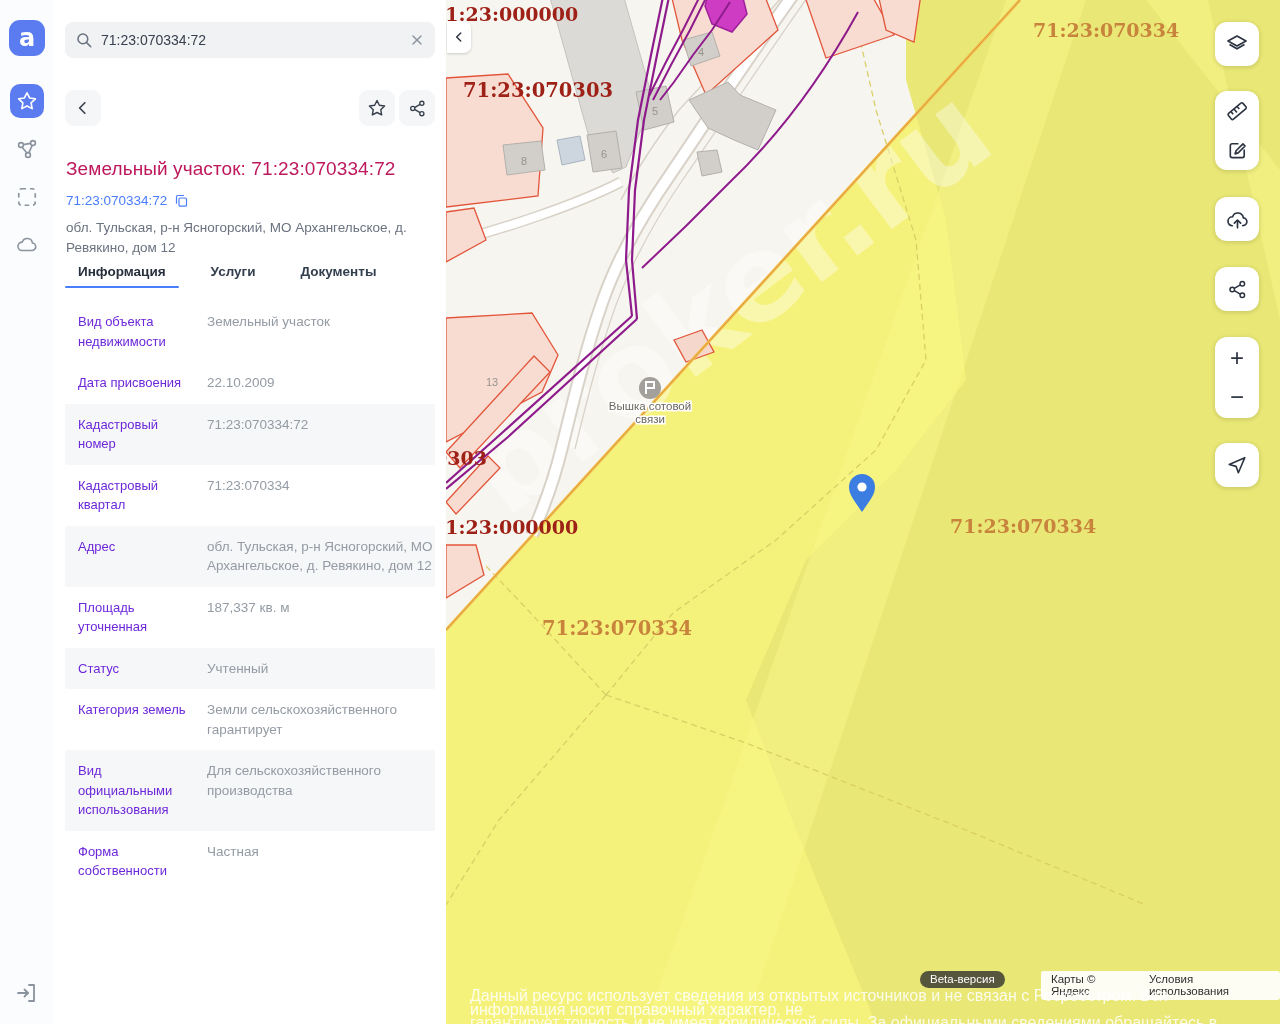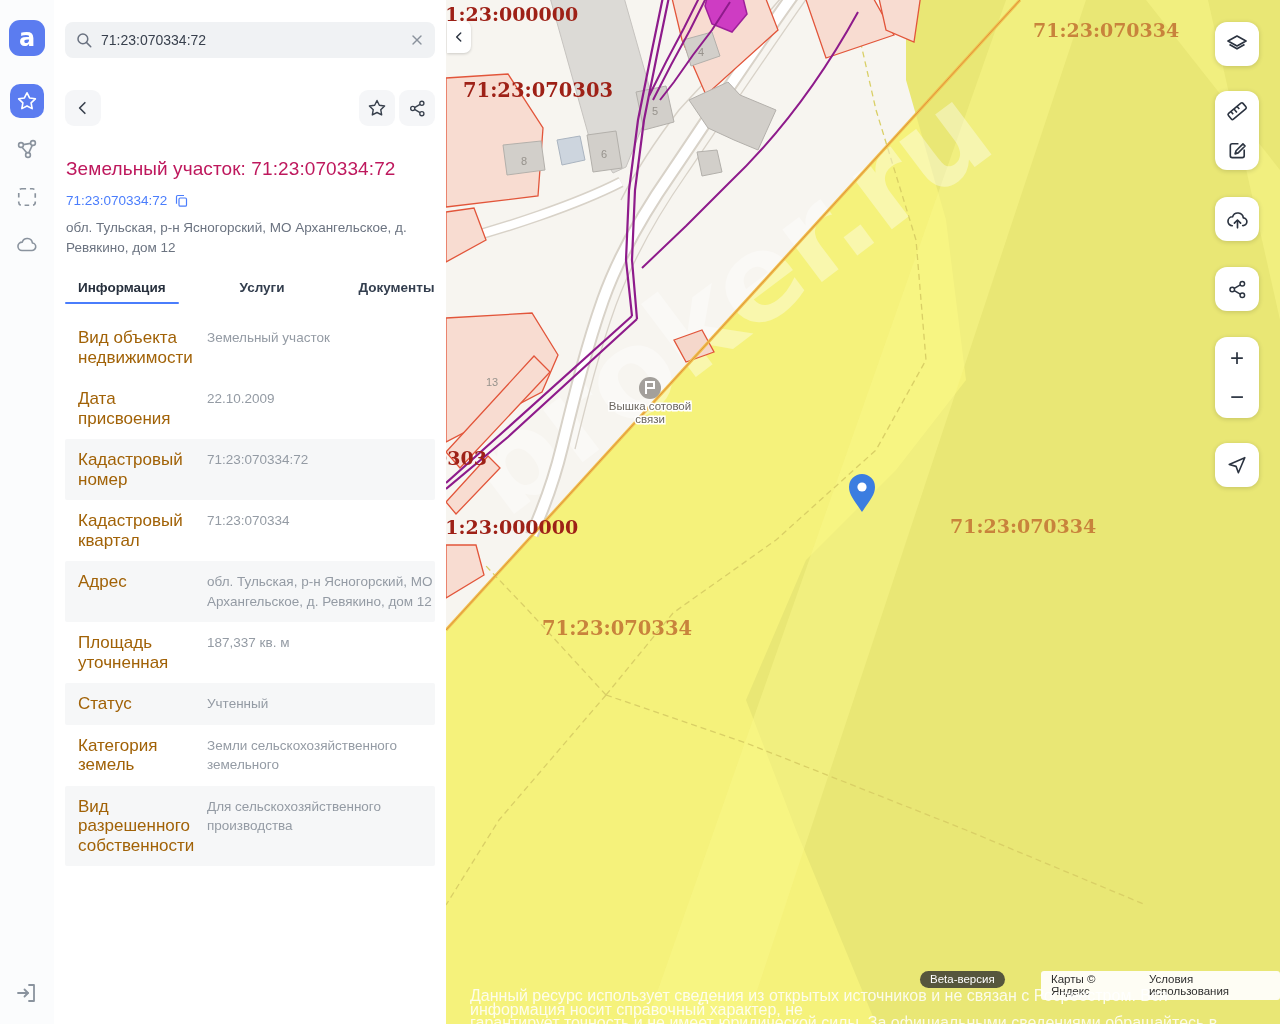--- a/index.html
+++ b/index.html
@@ -22,30 +22,30 @@
   .searchbar input { flex:1; border:none; outline:none; background:transparent; font-size:14px; color:#38404d; margin-left:8px; font-family:inherit; }
   .icon-btn { width:36px; height:36px; border-radius:9px; background:#f5f6f8; display:flex; align-items:center; justify-content:center; cursor:pointer; border:none; }
   .panel-head { margin-top:32px; display:flex; align-items:center; }
   .panel-head .spacer { flex:1; }
   .panel-head .icon-btn + .icon-btn { margin-left:4px; }
   .obj-title { margin-top:32px; padding-left:1px; font-size:19px; font-weight:500; color:#be185d; letter-spacing:.1px; }
   .cad-link-row { margin-top:13px; display:flex; align-items:center; padding-left:1px; }
   .cad-link { color:#4a7dfc; font-size:13.5px; text-decoration:none; cursor:pointer; }
   .copy-ic { margin-left:7px; cursor:pointer; display:inline-flex; }
   .address { margin-top:10px; font-size:13.5px; line-height:20px; color:#6b7380; max-width:360px; padding-left:1px; }
-  .tabs { margin-top:17px; display:flex;gap:29px; }
+  .tabs { margin-top:1px; display:flex; }
   .tab { font-size:13.5px; font-weight:600; color:#333e4e; padding:5px 13px 9px; cursor:pointer; position:relative; }
   .tab.active { font-weight:700; color:#27303d; }
   .tab.active:after { content:""; position:absolute; left:0; right:0; bottom:0; height:2.5px; background:#4a7dfc; border-radius:2px; }
   .tab + .tab { margin-left:19px; }
 
   .info-table { margin-top:13px; }
   .irow { display:flex; padding:11px 0 11px 13px; border-radius:2px; }
   .irow.alt { background:#f6f7f8; }
-  .irow .lbl { width:116px; flex:0 0 116px; font-size:17px; line-height:19.5px; color:#a16207; }
+  .irow .lbl { width:116px; flex:0 0 116px; font-size:13px; line-height:19.5px; color:#6d28d9; }
   .irow .val { margin-left:13px; font-size:13.5px; line-height:19.5px; color:#949ba4; max-width:226px; }
 
   
   .map { position:relative; flex:1; height:100%; background:#f7f5f0; overflow:hidden; }
   .map svg.base { position:absolute; left:0; top:0; }
   .map-back { position:absolute; left:1px; top:21px; width:24px; height:32px; background:#fff; border:none; border-radius:0 7px 7px 0; box-shadow:0 1px 3px rgba(0,0,0,.18); cursor:pointer; display:flex; align-items:center; justify-content:center; }
   .ctrl { position:absolute; right:21px; width:44px; background:#fff; border-radius:12px; box-shadow:0 1px 5px rgba(0,0,0,.16); display:flex; flex-direction:column; align-items:center; justify-content:center; cursor:pointer; }
   .ctrl .cbtn { width:44px; height:39px; display:flex; align-items:center; justify-content:center; background:none; border:none; cursor:pointer; }
   .ctrl.single { height:44px; }
   .zoom-txt { font-size:24px; color:#2b3340; font-weight:400; line-height:1; }
@@ -178,25 +178,29 @@
       <div class="irow">
         <div class="lbl">Площадь уточненная</div>
         <div class="val">187,337 кв. м</div>
       </div>
       <div class="irow alt">
         <div class="lbl">Статус</div>
         <div class="val">Учтенный</div>
       </div>
       <div class="irow">
         <div class="lbl">Категория земель</div>
-        <div class="val">Земли сельскохозяйственного земельного</div>
+        <div class="val">Земли сельскохозяйственного гарантирует</div>
       </div>
       <div class="irow alt">
-        <div class="lbl">Вид разрешенного собственности</div>
+        <div class="lbl">Вид официальными использования</div>
         <div class="val">Для сельскохозяйственного производства</div>
+      </div>
+      <div class="irow">
+        <div class="lbl">Форма собственности</div>
+        <div class="val">Частная</div>
       </div>
     </div>
 </div>
 
 <div class="map">
   <svg class="base" width="834" height="1024" viewBox="0 0 834 1024">
 
     <rect x="0" y="0" width="834" height="1024" fill="#f7f5f0"></rect>
 
     <polygon points="574,0 834,0 834,1024 0,1024 0,630" fill="#f5f27b"></polygon>

